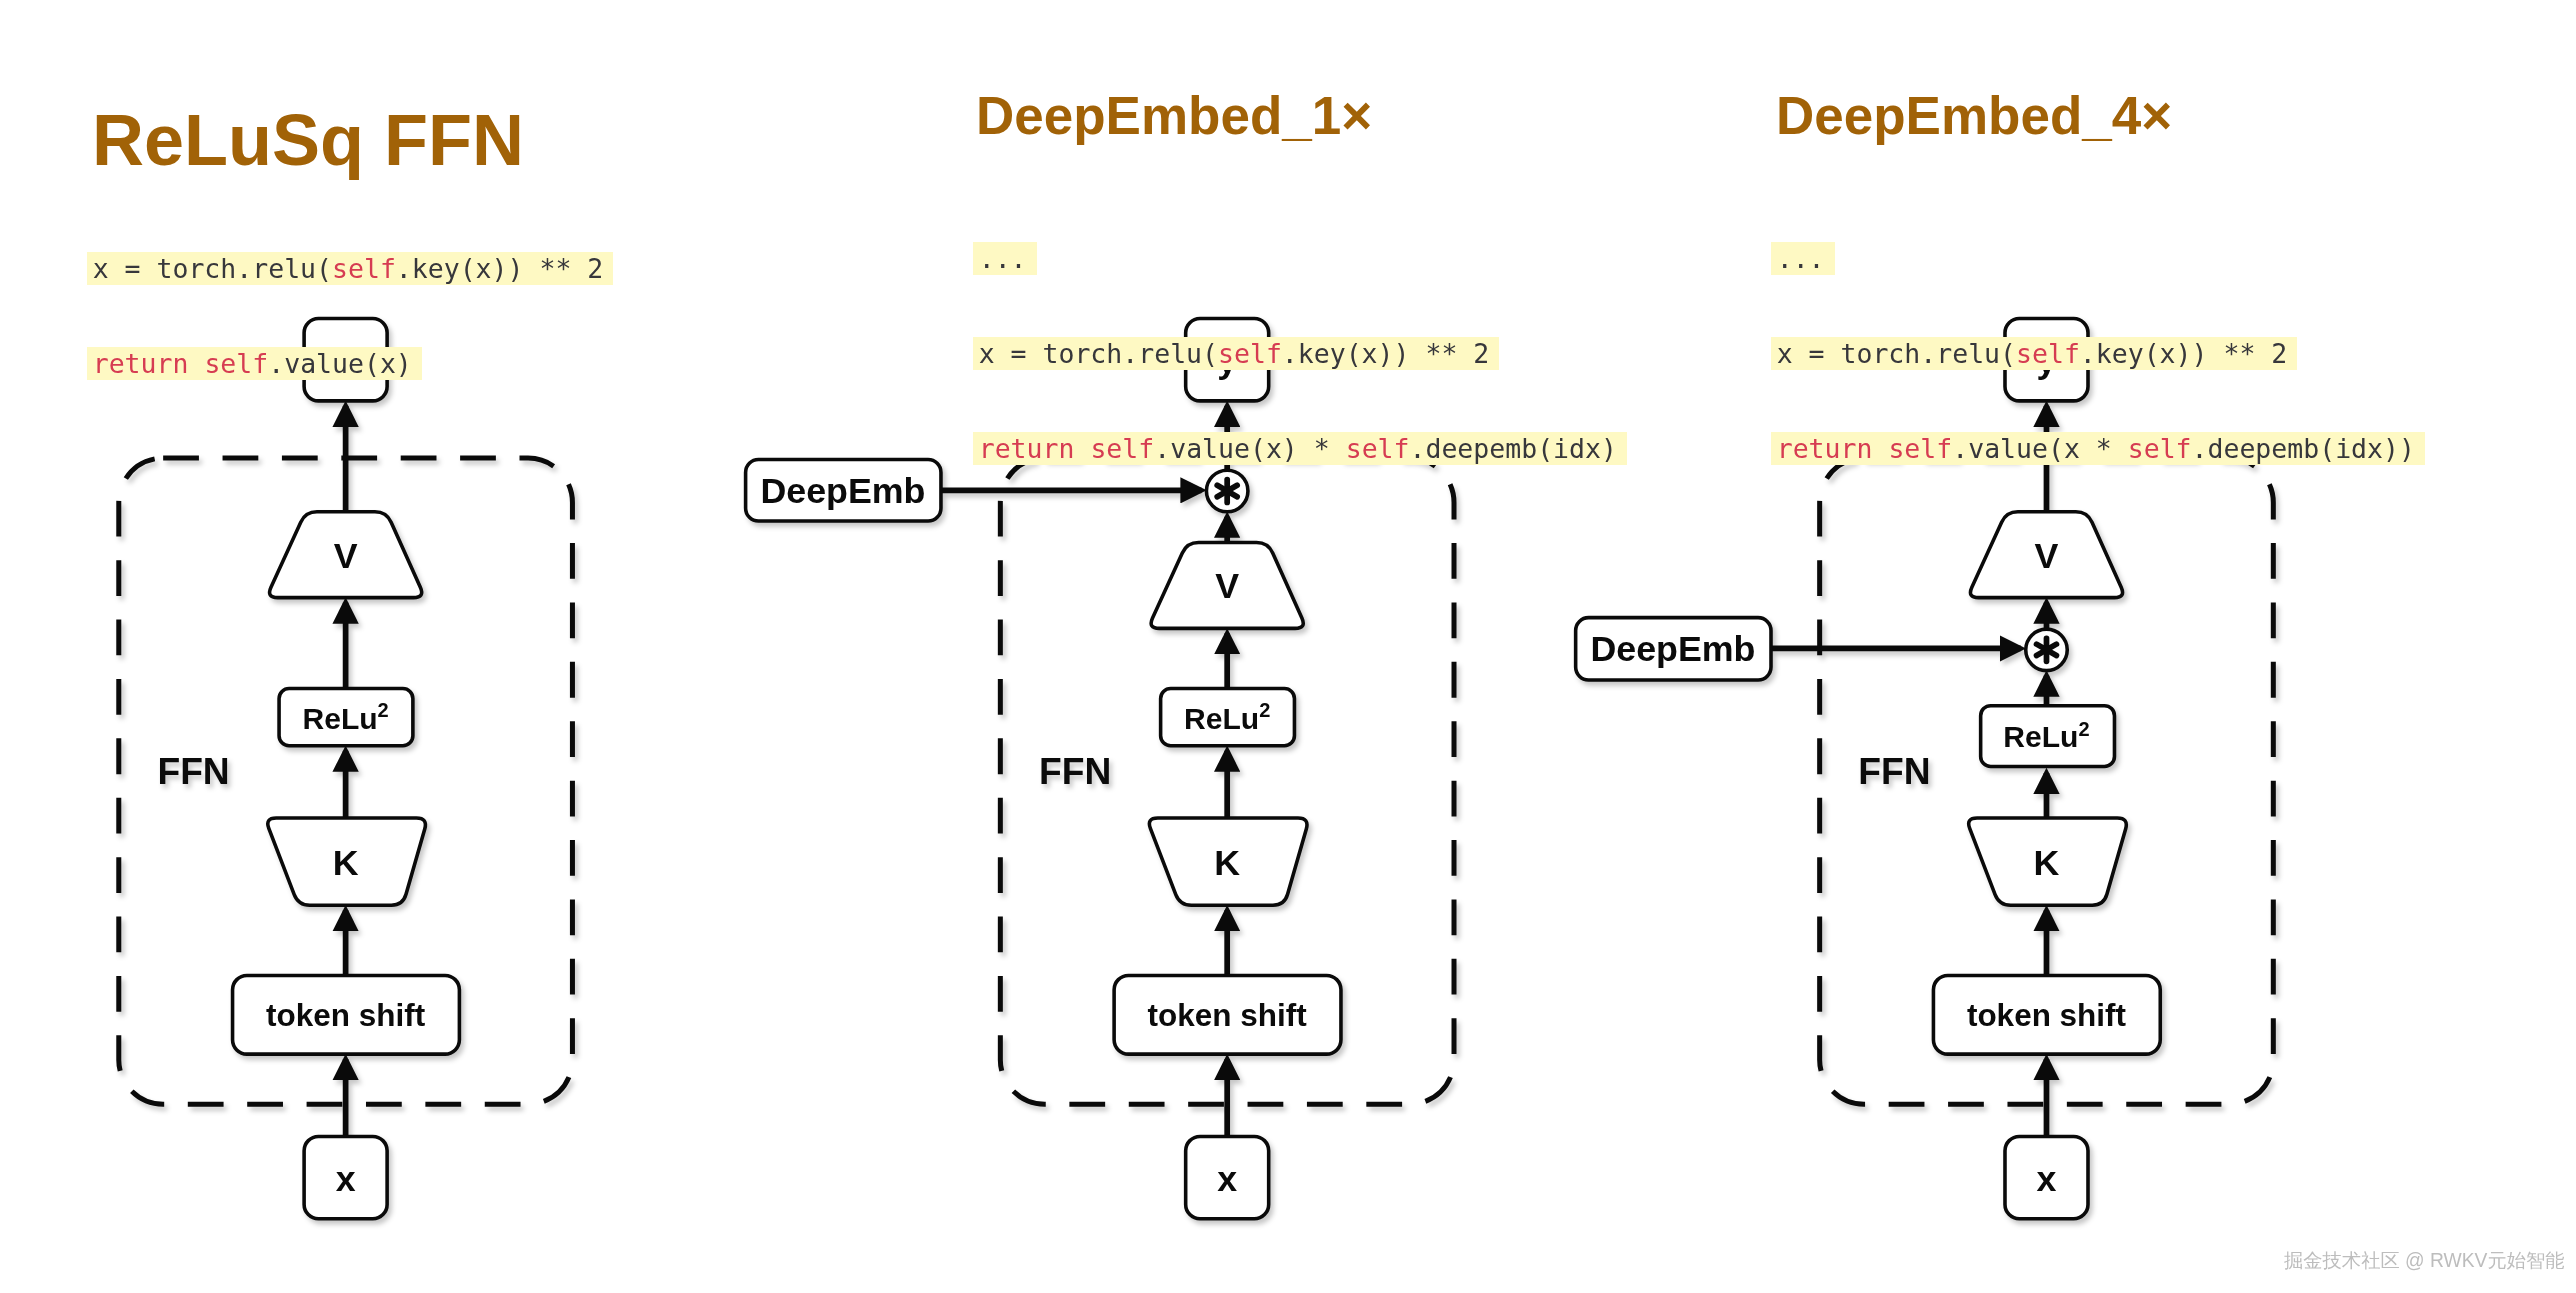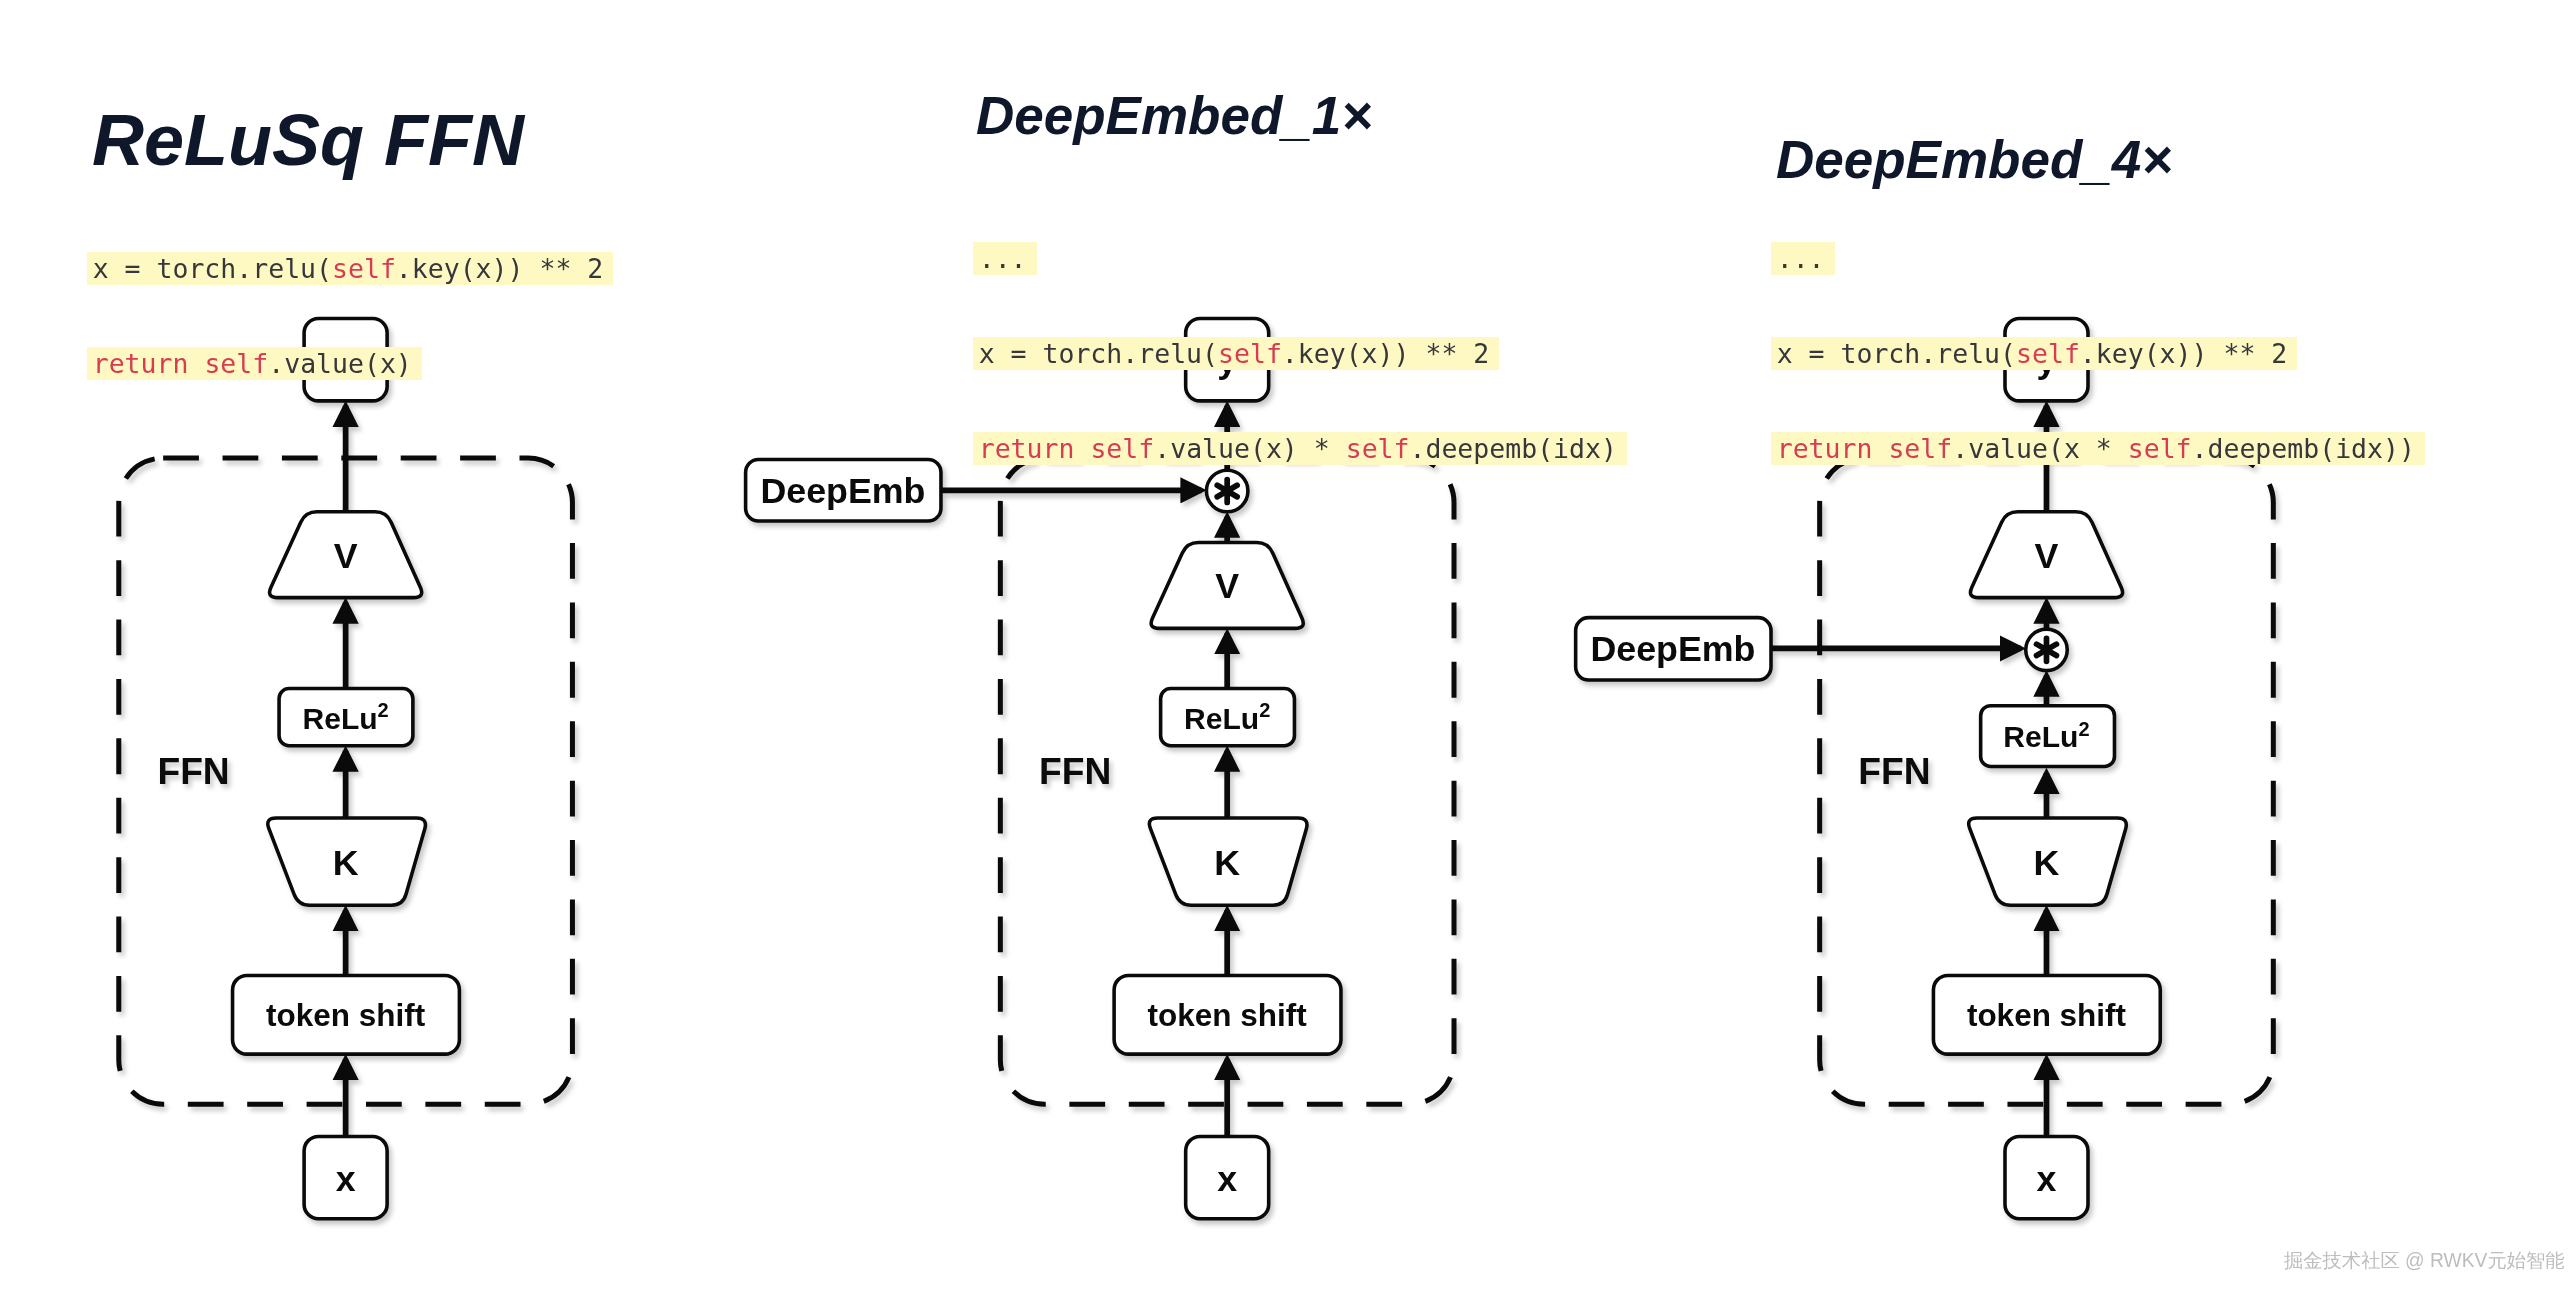--- a/index.html
+++ b/index.html
@@ -1,22 +1,22 @@
 <!DOCTYPE html>
 <html style="font-size:11.4px"><head>
 <meta charset="utf-8">
 <style>
   html,body{margin:0;padding:0;background:#ffffff;}
   .stage{position:relative;width:2576px;height:1294px;background:#ffffff;overflow:hidden;
          font-family:"Liberation Sans",sans-serif;}
   
-  .title{position:absolute;font-weight:700;color:#0f172a;line-height:1;white-space:pre;font-style:italic;}
+  .title{position:absolute;font-weight:700;color:#a16207;line-height:1;white-space:pre;}
   .t1{left:92px;top:104px;font-size:72px;}
   .t2{left:976px;top:89px;font-size:53px;}
-  .t3{left:1776px;top:89px;font-size:53px;margin-top:44px;}
+  .t3{left:1776px;top:89px;font-size:53px;}
   
   .code{position:absolute;font-family:"DejaVu Sans Mono","Liberation Mono",monospace;
         font-size:26.5px;color:#37373b;white-space:pre;}
   .code-line{height:33px;}
   .lbg{display:inline-block;height:33px;line-height:33px;background:#fef9c3;padding:0 10px 0 5.7px;}
   .kw{color:#d63c52;}
   .c1{left:87px;top:190px;}
   .c2{left:973px;top:180px;}
   .c3{left:1771px;top:180px;}
   

